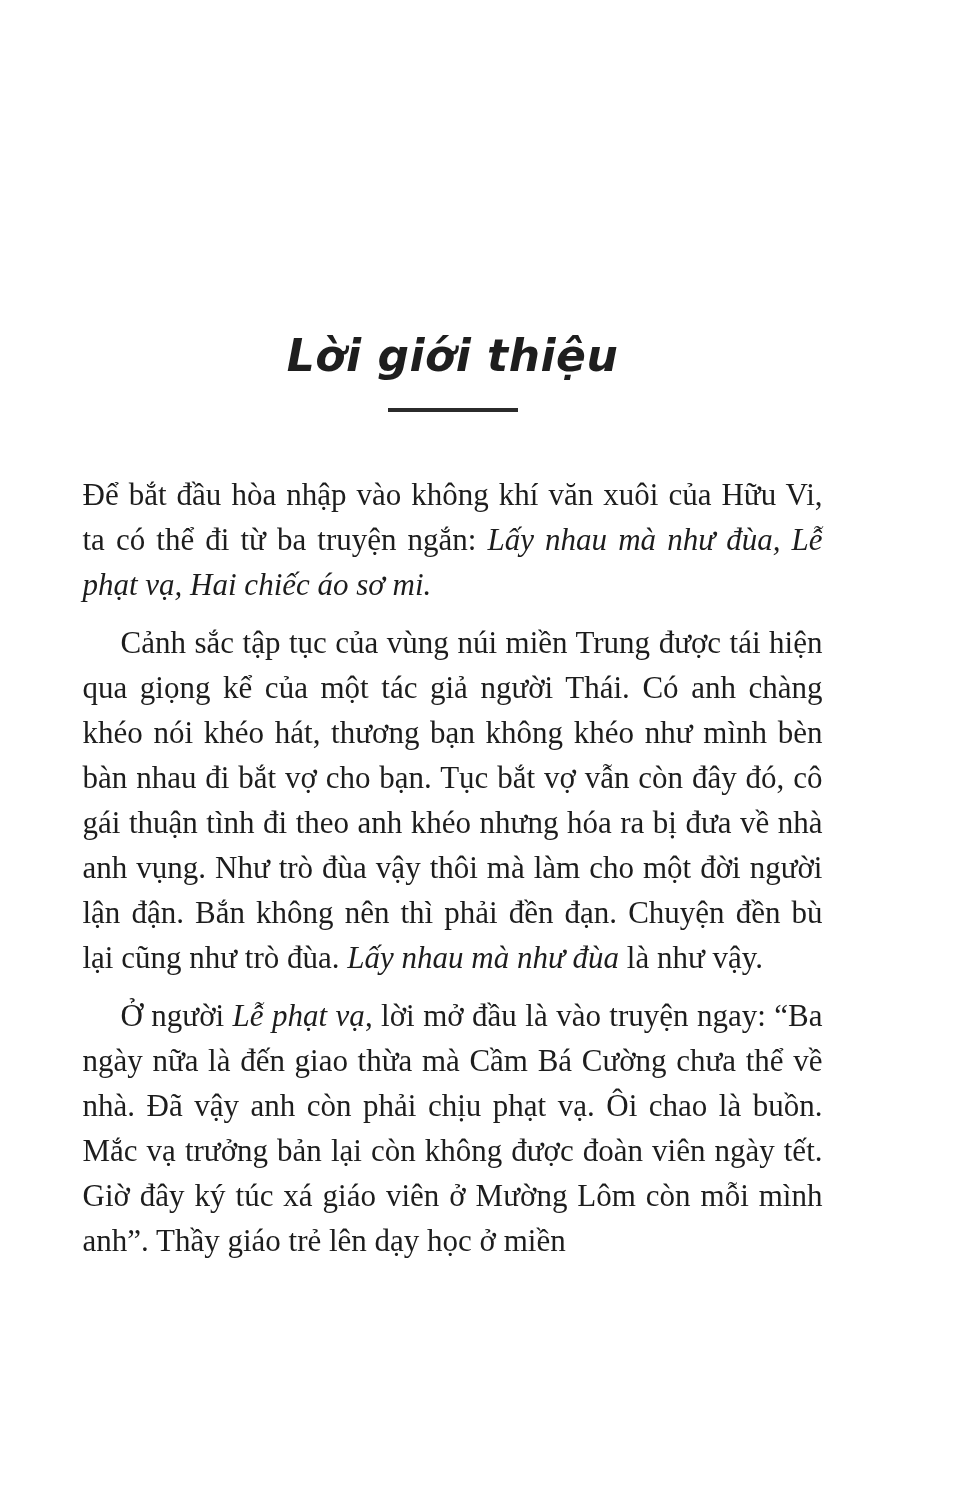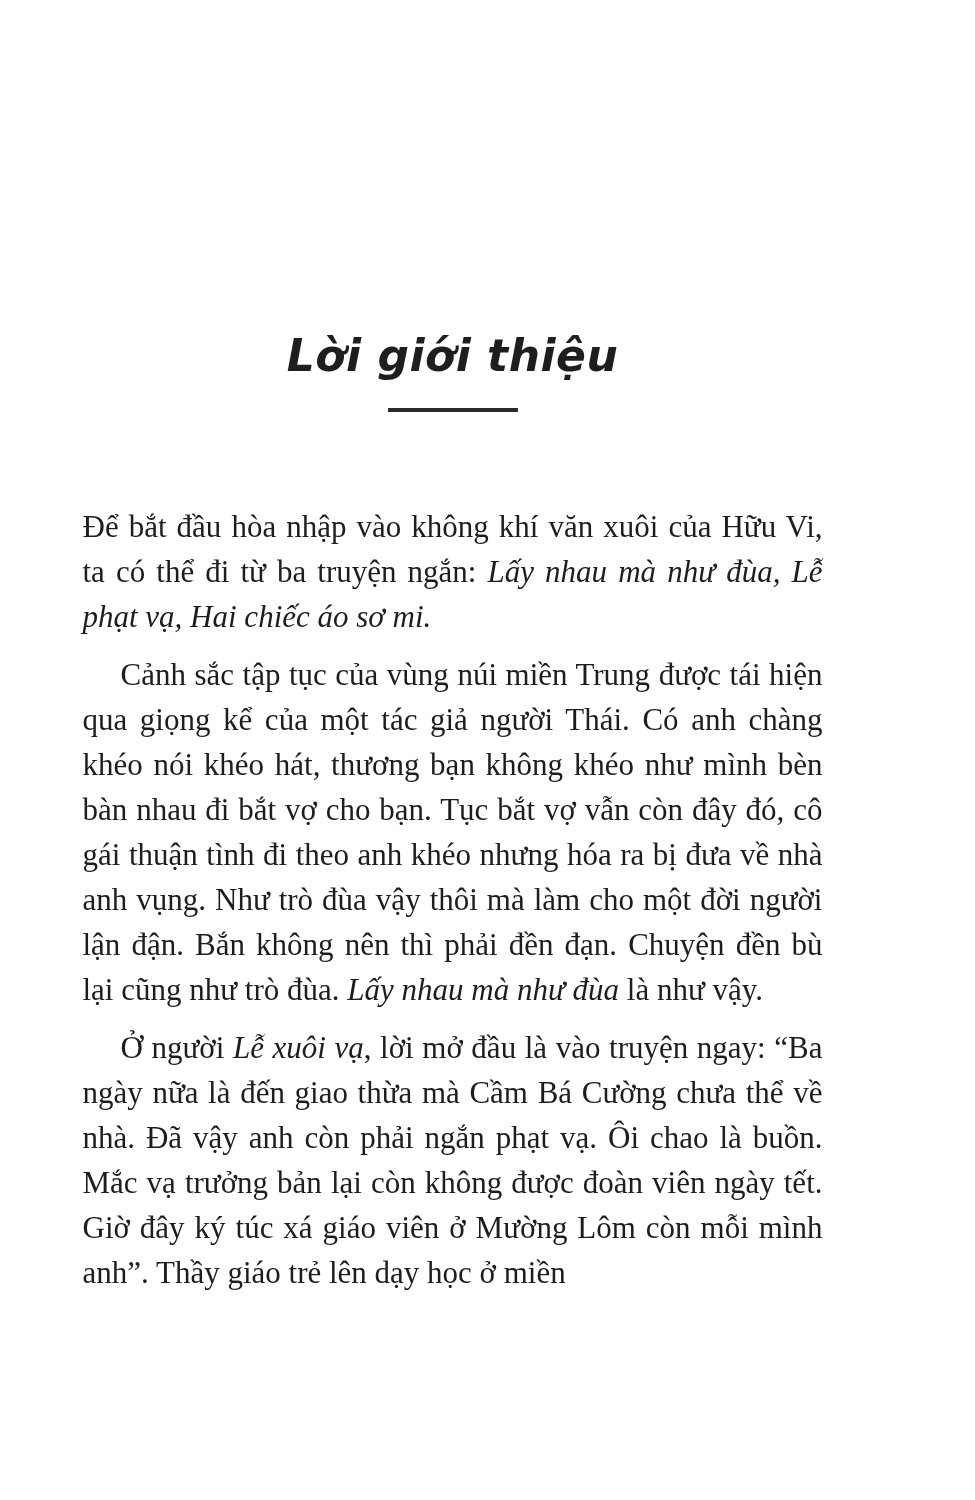--- a/index.html
+++ b/index.html
@@ -29,21 +29,21 @@
     letter-spacing: 0.5px;
     color: #1e1e1e;
   }
   .divider {
     width: 130px;
     height: 4px;
     background: #2b2b2b;
     margin: 26px auto 0 auto;
   }
   .content {
-    margin-top: 92px;
+    margin-top: 60px;
     font-family: "Liberation Serif", "DejaVu Serif", serif;
     font-size: 31px;
     line-height: 45px;
     text-align: justify;
     color: #1d1d1d;
   }
   .para {
     margin: 0;
   }
   .para + .para {
@@ -62,17 +62,17 @@
   <h1 class="title">Lời giới thiệu</h1>
 
   <div class="divider"></div>
 
   <div class="content">
 
     <p class="para"><span>Để bắt đầu hòa nhập vào không khí văn xuôi của Hữu Vi, ta có thể đi từ ba truyện ngắn: </span><i>Lấy nhau mà như đùa, Lễ phạt vạ, Hai chiếc áo sơ mi.</i></p>
 
     <p class="para"><span>Cảnh sắc tập tục của vùng núi miền Trung được tái hiện qua giọng kể của một tác giả người Thái. Có anh chàng khéo nói khéo hát, thương bạn không khéo như mình bèn bàn nhau đi bắt vợ cho bạn. Tục bắt vợ vẫn còn đây đó, cô gái thuận tình đi theo anh khéo nhưng hóa ra bị đưa về nhà anh vụng. Như trò đùa vậy thôi mà làm cho một đời người lận đận. Bắn không nên thì phải đền đạn. Chuyện đền bù lại cũng như trò đùa. </span><i>Lấy nhau mà như đùa</i><span> là như vậy.</span></p>
 
-    <p class="para"><span>Ở người </span><i>Lễ xuôi vạ</i><span>, lời mở đầu là vào truyện ngay: “Ba ngày nữa là đến giao thừa mà Cầm Bá Cường chưa thể về nhà. Đã vậy anh còn phải ngắn phạt vạ. Ôi chao là buồn. Mắc vạ trưởng bản lại còn không được đoàn viên ngày tết. Giờ đây ký túc xá giáo viên ở Mường Lôm còn mỗi mình anh”. Thầy giáo trẻ lên dạy học ở miền</span></p>
+    <p class="para"><span>Ở người </span><i>Lễ phạt vạ</i><span>, lời mở đầu là vào truyện ngay: “Ba ngày nữa là đến giao thừa mà Cầm Bá Cường chưa thể về nhà. Đã vậy anh còn phải chịu phạt vạ. Ôi chao là buồn. Mắc vạ trưởng bản lại còn không được đoàn viên ngày tết. Giờ đây ký túc xá giáo viên ở Mường Lôm còn mỗi mình anh”. Thầy giáo trẻ lên dạy học ở miền</span></p>
 
   </div>
 
 </div>
 
 </body></html>

